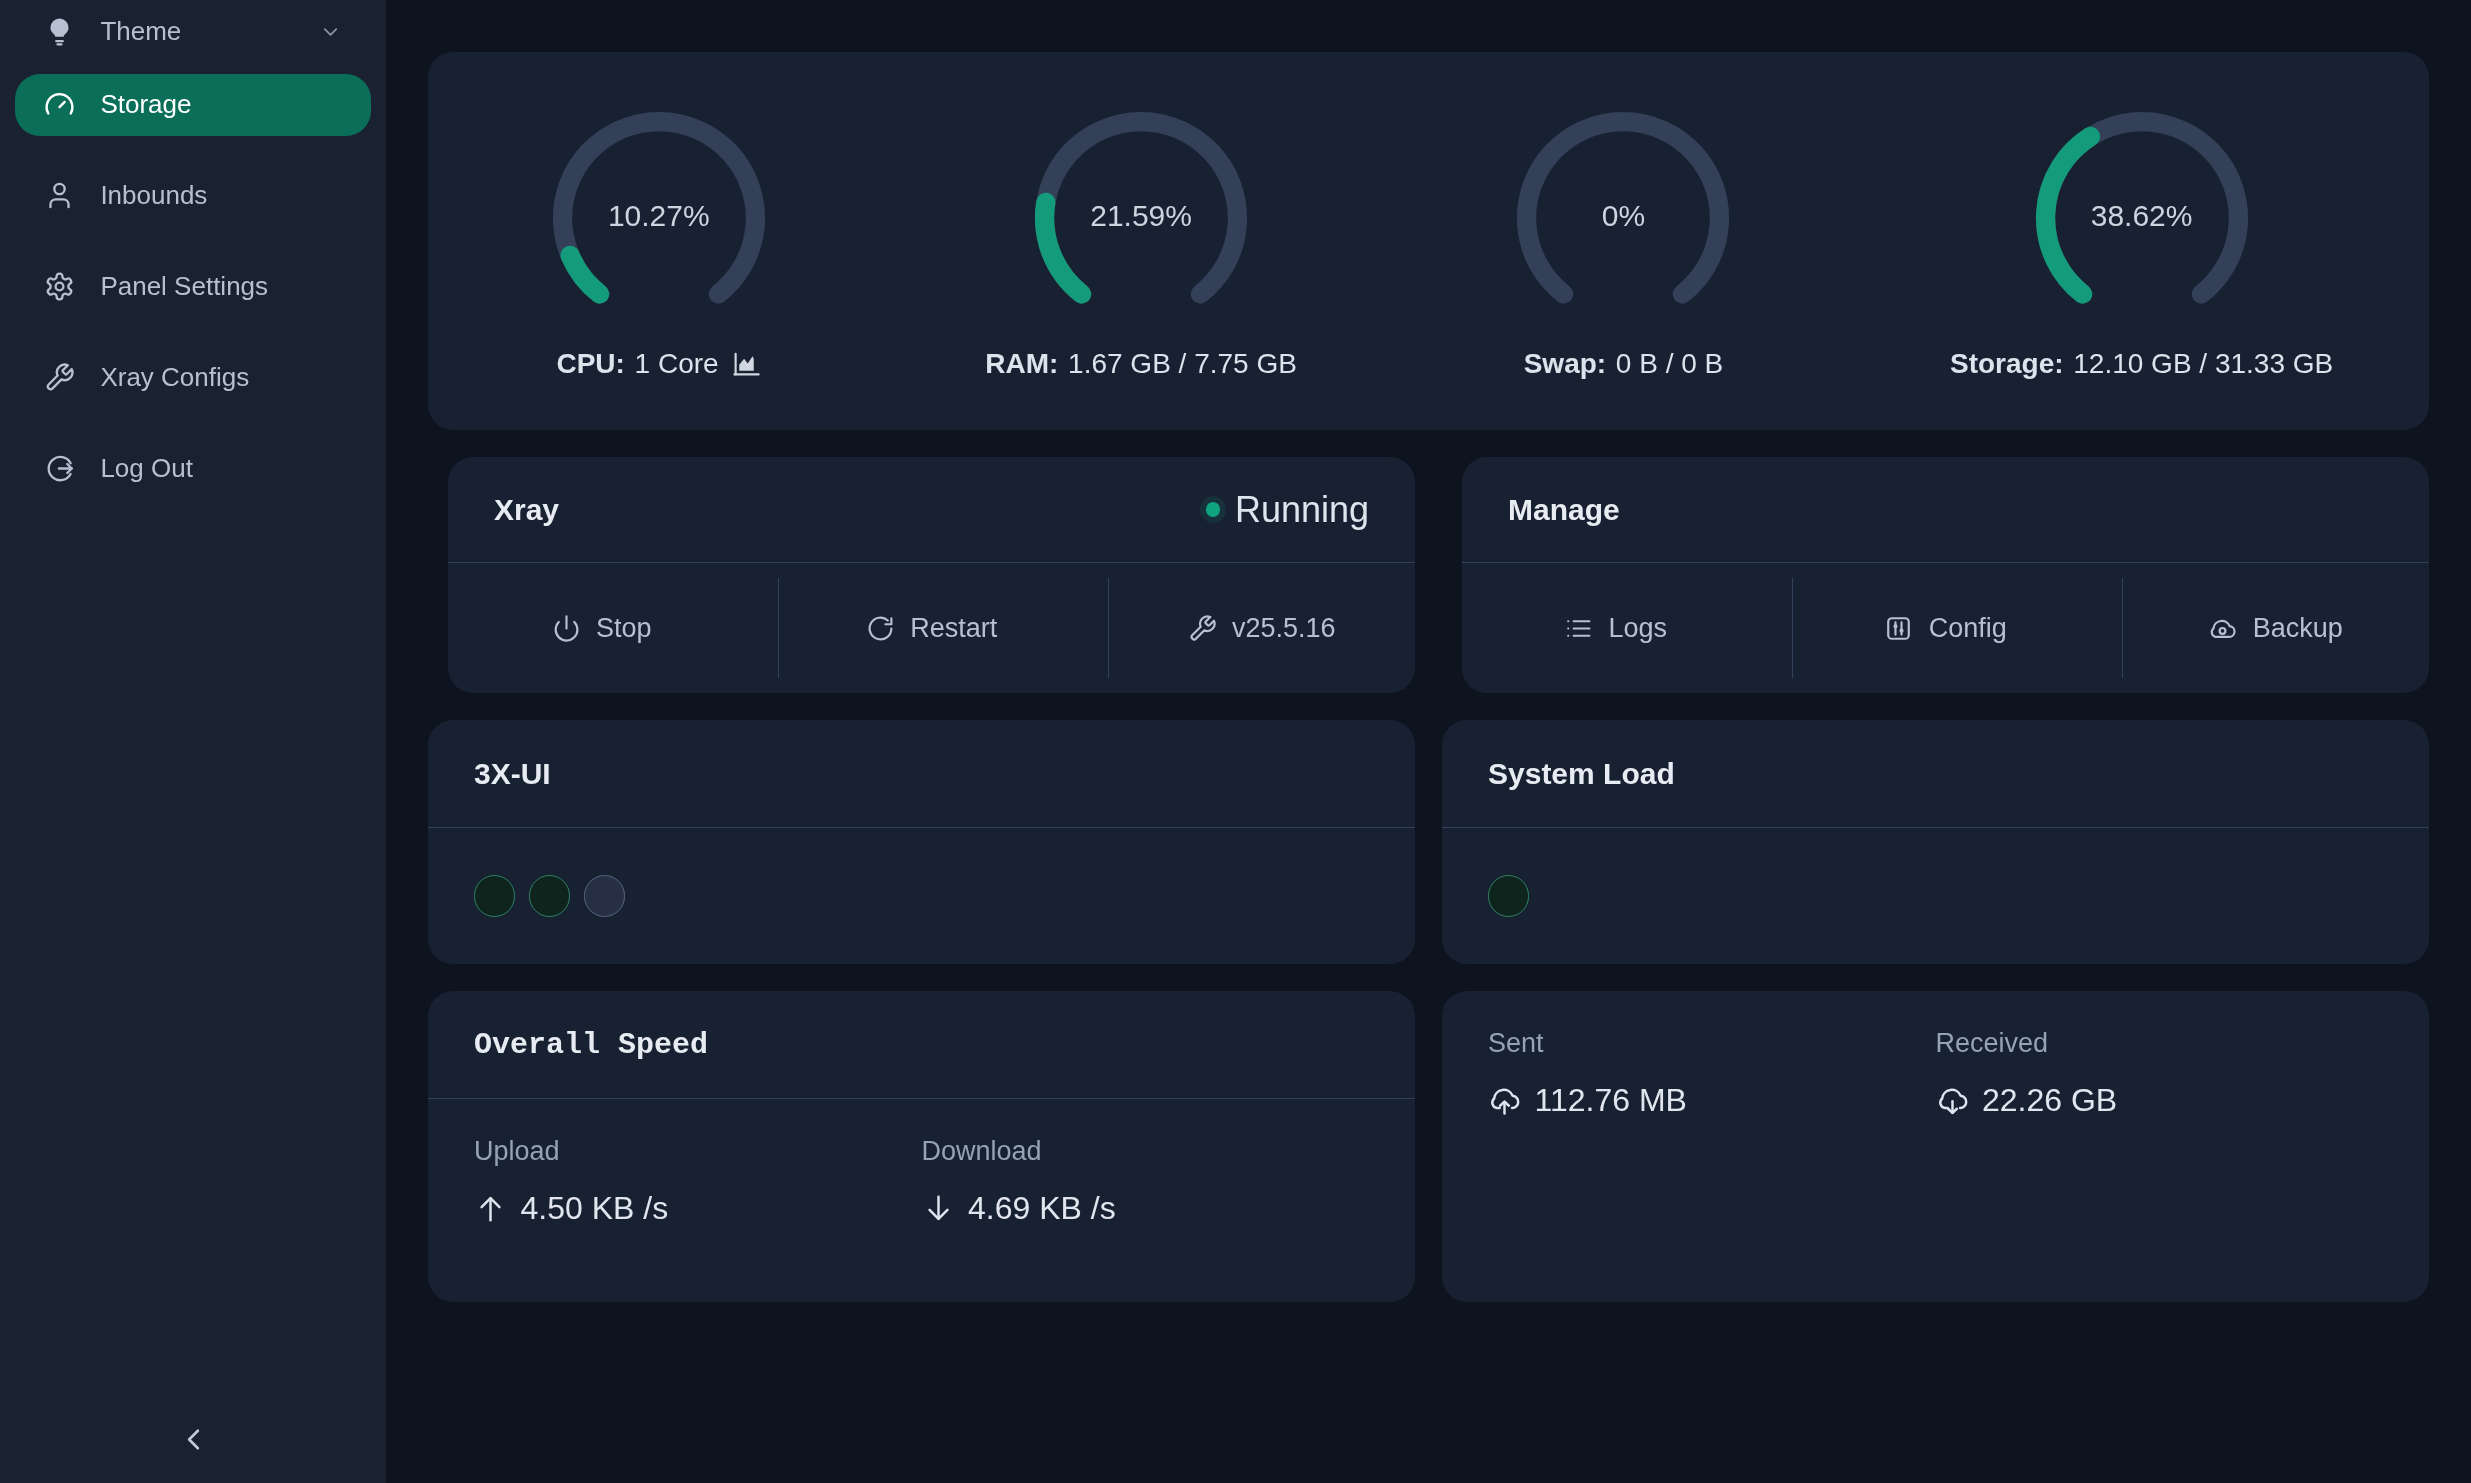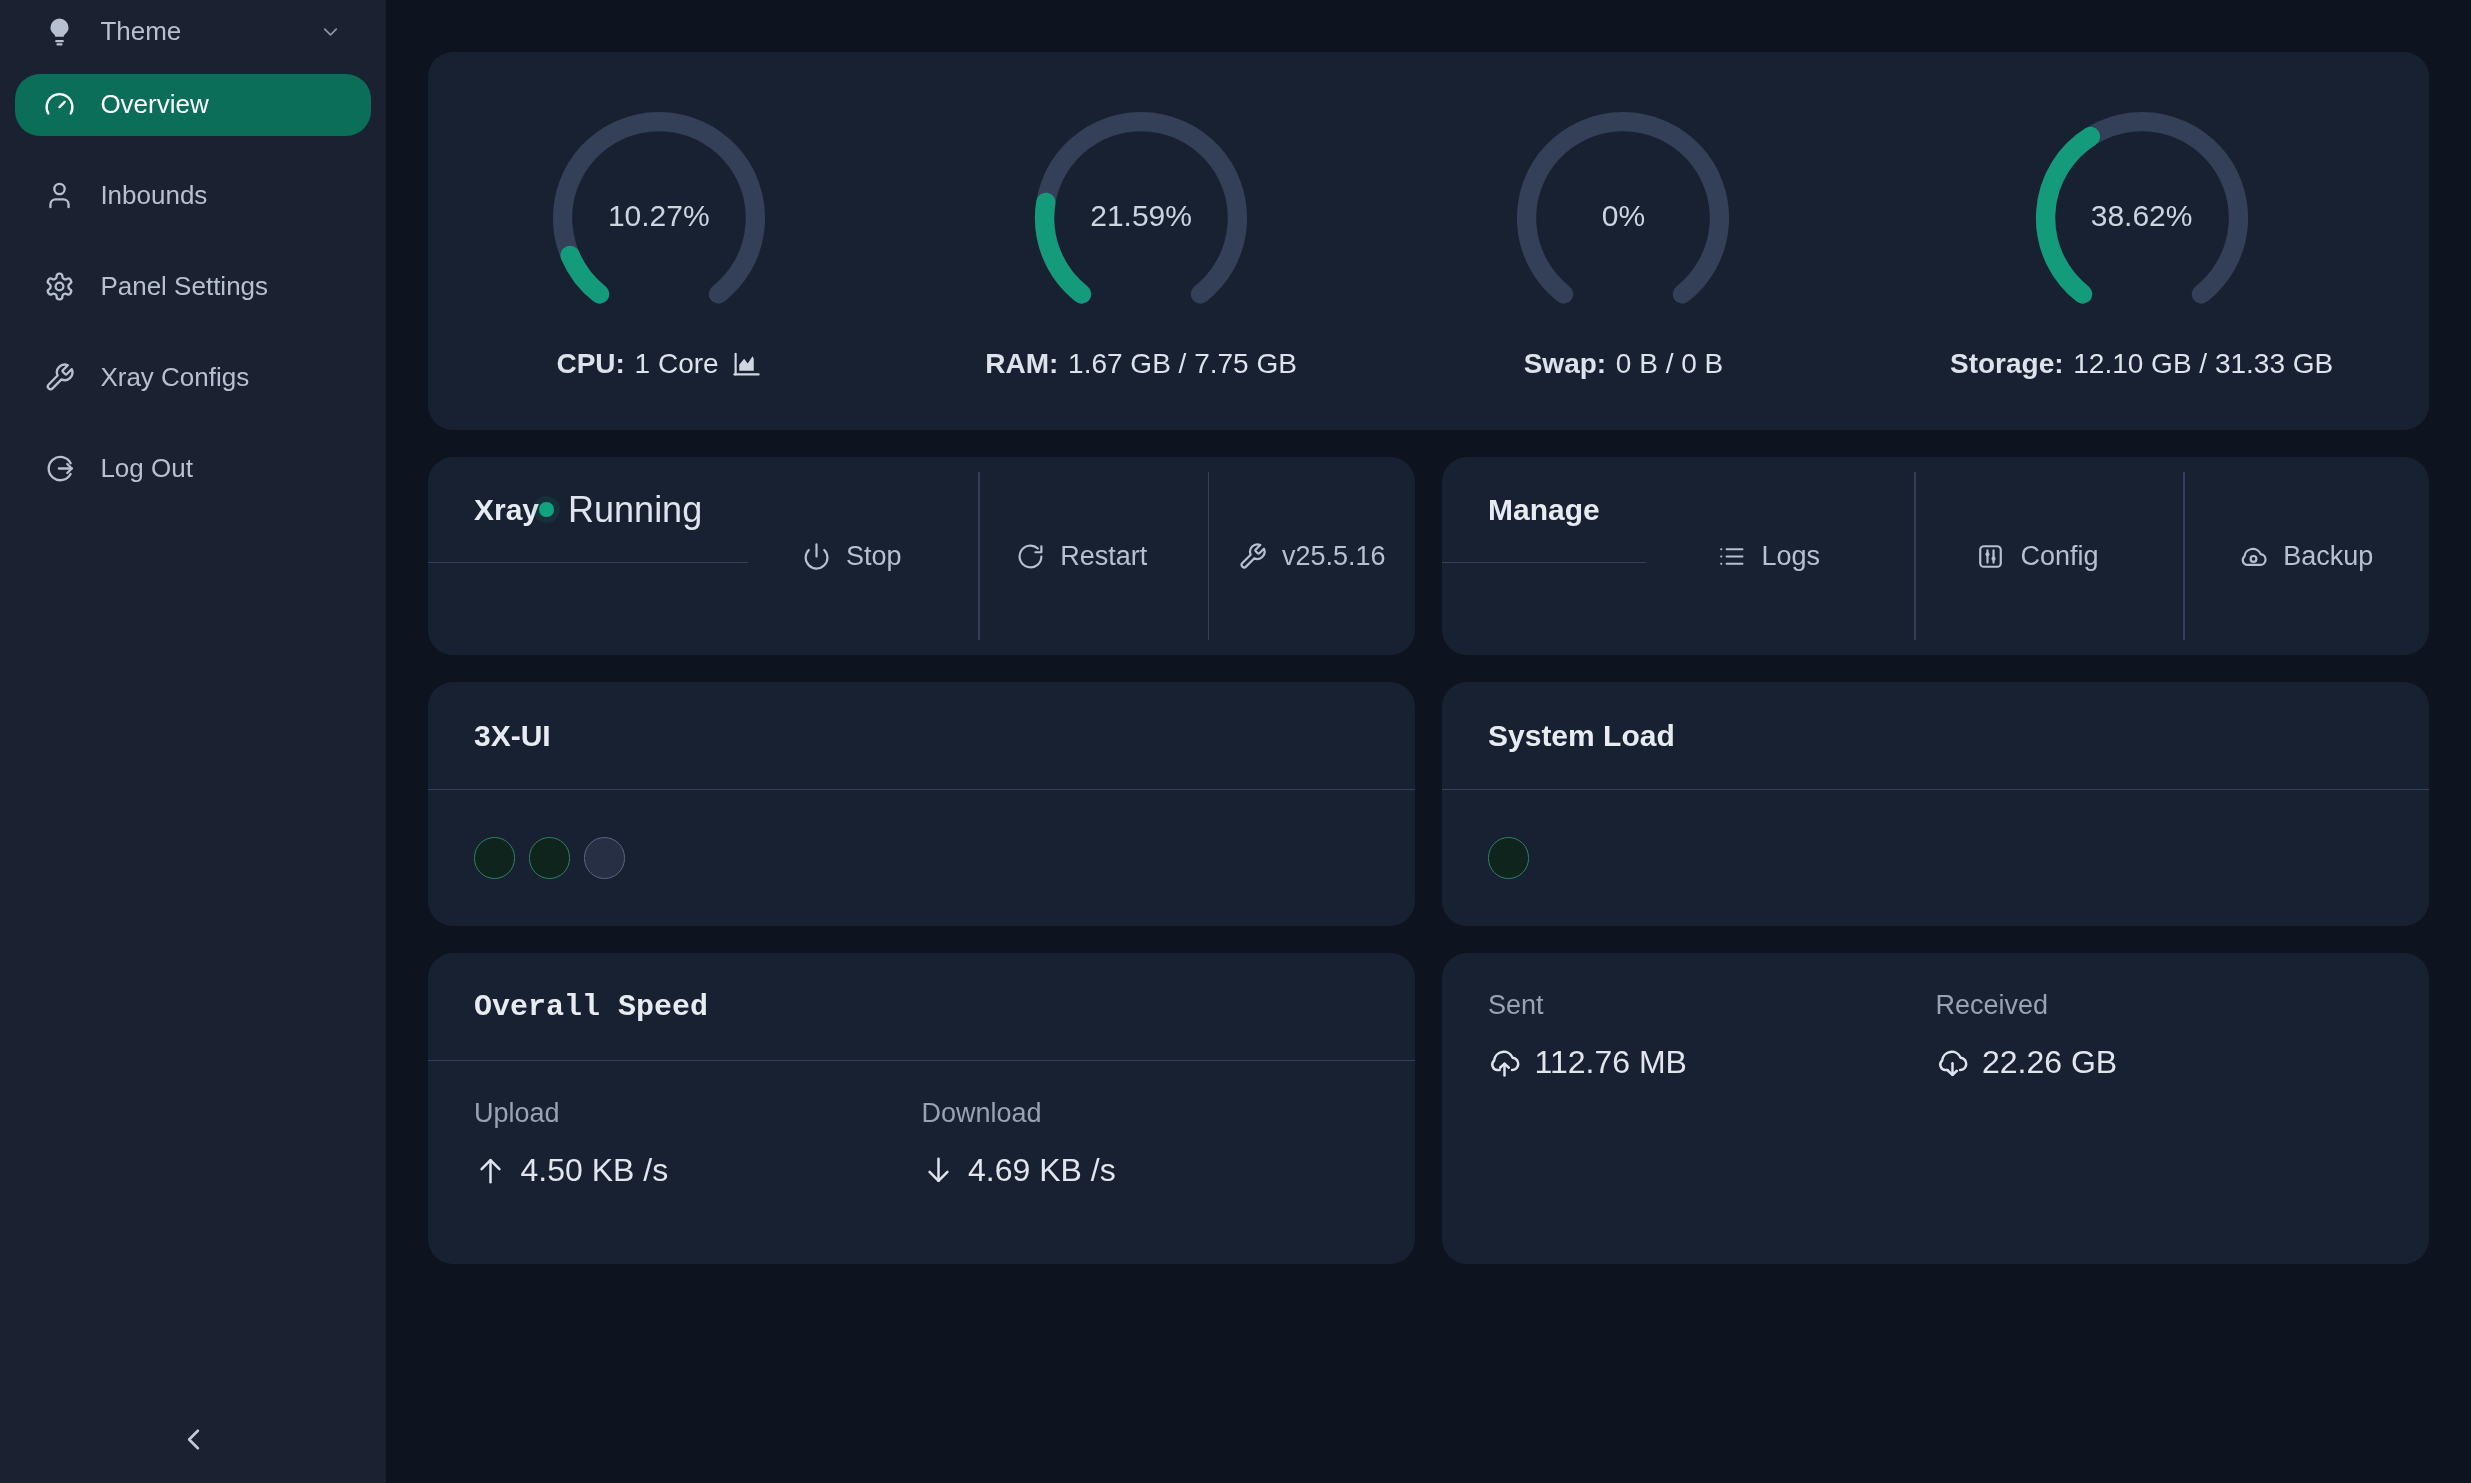--- a/index.html
+++ b/index.html
@@ -69,21 +69,21 @@
     height:106px;display:flex;align-items:center;justify-content:space-between;
     padding:0 46px;border-bottom:1.4px solid var(--divider);
   }
   .card-title{font-size:30px;font-weight:700;color:var(--text-hi);}
   .status{display:flex;align-items:center;gap:14.5px;font-size:36px;color:#dfe5ee;}
   .status-dot{
     width:14.5px;height:14.5px;border-radius:50%;background:var(--accent);
     box-shadow:0 0 0 5.8px rgba(16,163,127,.12);
   }
 
-  .action-card{height:198px;display:flex;flex-direction:row;}
+  .action-card{height:236px;display:flex;flex-direction:column;margin-left:20px;}
   .actions{flex:1;display:flex;align-items:stretch;gap:23px;}
   .action{
     flex:1;display:flex;align-items:center;justify-content:center;gap:15.4px;
     font-size:27px;color:var(--text-mid);background:none;border:none;cursor:pointer;
     position:relative;font-family:inherit;
   }
   .action + .action::before{
     content:"";position:absolute;left:0;top:15.4px;bottom:15.4px;width:1.4px;background:var(--divider);
   }
   .act-icon{width:29px;height:29px;}
@@ -125,21 +125,21 @@
           </svg>
         </span>
   </div>
       <div class="side-item active">
     <span class="side-icon icon">
           <svg viewBox="0 0 24 24">
             <path d="m12 14 4-4"></path>
             <path d="M3.34 19a10 10 0 1 1 17.32 0"></path>
           </svg>
         </span>
-    <span class="side-label">Overview</span>
+    <span class="side-label">Storage</span>
 
   </div>
       <div class="side-item">
     <span class="side-icon icon">
           <svg viewBox="0 0 24 24">
             <path d="M19 21v-2a4 4 0 0 0-4-4H9a4 4 0 0 0-4 4v2"></path>
             <circle cx="12" cy="7" r="4"></circle>
           </svg>
         </span>
     <span class="side-label">Inbounds</span>

